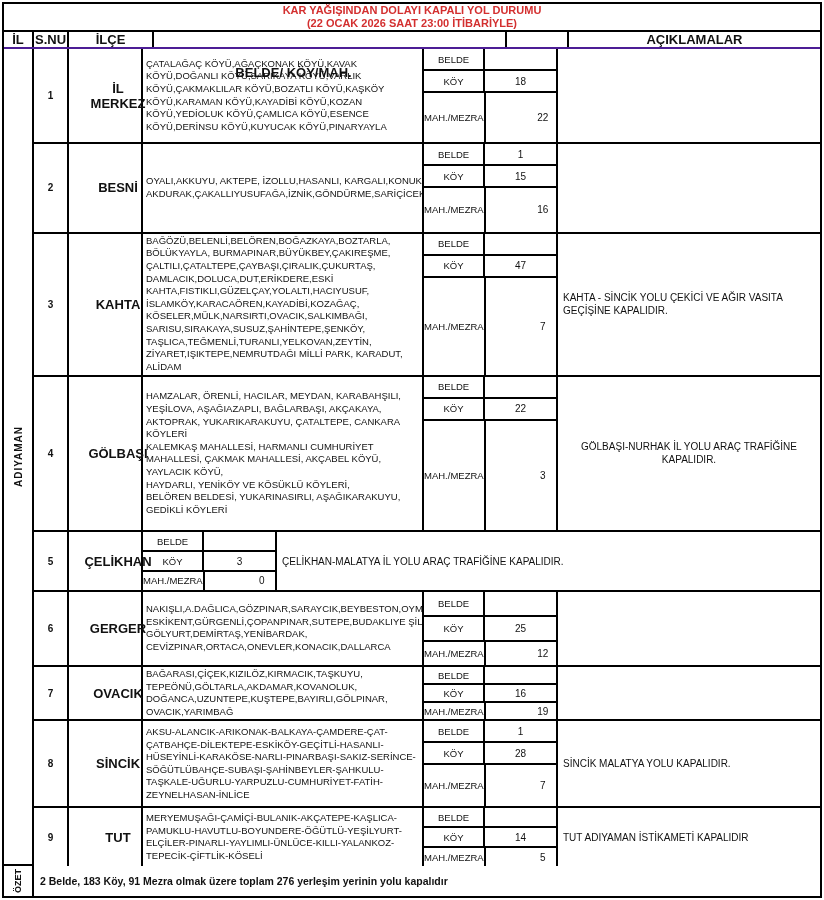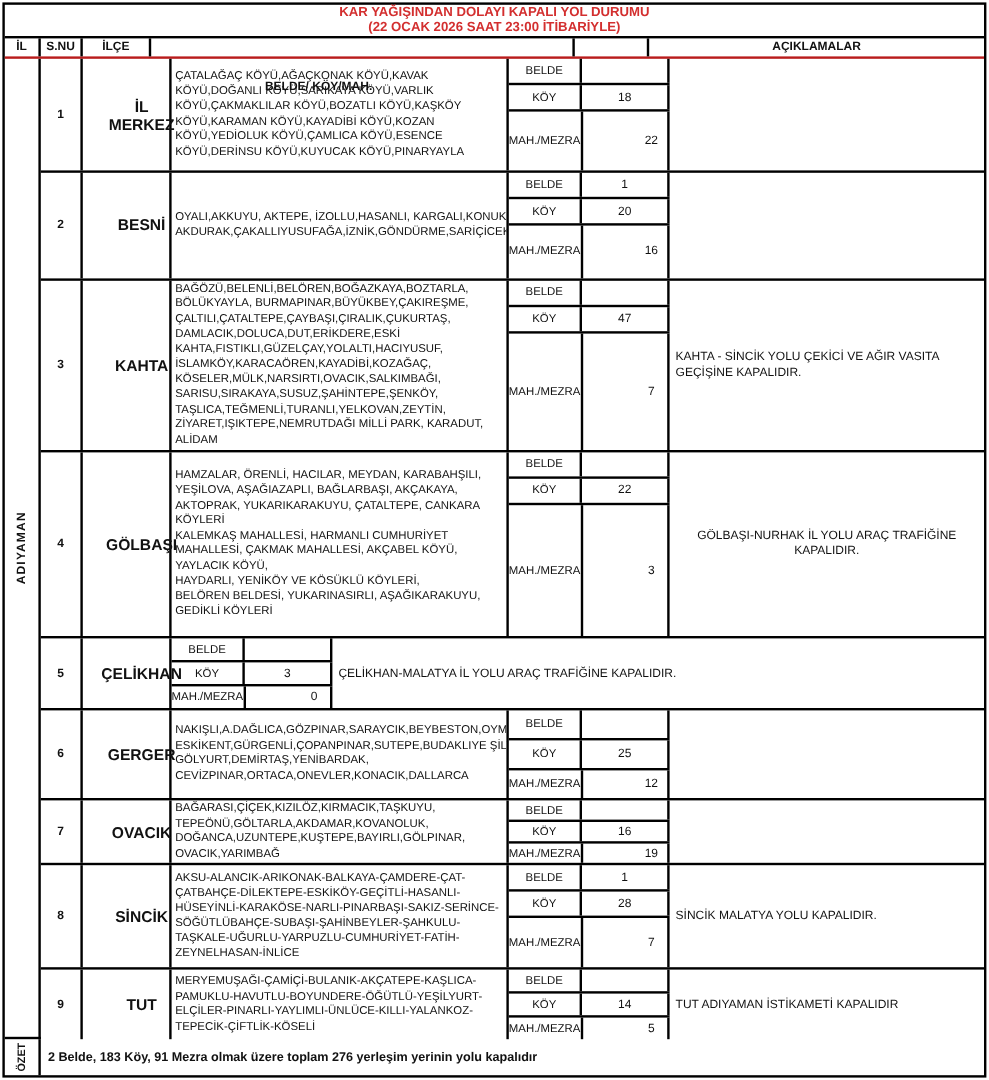--- a/index.html
+++ b/index.html
@@ -16,24 +16,24 @@
     background: #fff;
   }
   
   .title-box {
     height: 28px; border-bottom: 2px solid #000;
     display: flex; flex-direction: column; align-items: center; justify-content: center;
     text-align: center; font-weight: bold; font-size: 11px; line-height: 13px;
     color: #d32f2f;
   }
   
-  .hrow { height: 17px; display: flex; border-bottom: 2px solid #b91c1c; font-weight: bold; font-size: 10px; }
+  .hrow { height: 17px; display: flex; border-bottom: 2px solid #4c1d95; font-weight: bold; font-size: 13px; }
   .hcell { border-right: 2px solid #000; display: flex; align-items: center; justify-content: center; }
   .hcell:last-child { border-right: none; }
-  .w-il { width: 30px; } .w-snu { width: 35px; } .w-ilce { width: 57px; }
+  .w-il { width: 30px; } .w-snu { width: 35px; } .w-ilce { width: 85px; }
   .w-places { width: 281px; margin-top: 40px; } .w-slabel { width: 72px; } .w-scount { width: 62px; }
   .w-note { flex: 1; }
   
   .body { flex: 1; display: flex; min-height: 0; }
   .il-cell {
     width: 30px; border-right: 2px solid #000; border-bottom: 2px solid #000;
     display: flex; align-items: center; justify-content: center;
   }
   .vtext {
     writing-mode: vertical-rl; transform: rotate(180deg);
@@ -126,21 +126,21 @@
         <div class="cell snu">2</div>
         <div class="cell ilce">BESNİ</div>
         <div class="cell places">OYALI,AKKUYU, AKTEPE, İZOLLU,HASANLI, KARGALI,KONUKLU,YAZIBEYDİLLİ,SARIYAPRAK,YAYIKLI, YUKARISÖĞÜTLÜ-CAMUŞCU-ALIÇLI-AKDURAK,ÇAKALLIYUSUFAĞA,İZNİK,GÖNDÜRME,SARİÇİCEK,PINARBAŞI,TUTLUPINAR,KÖRTANLI,KIRAÇHAYMA,ÇORAK,ÇAKALLI,KARALAR,ÇAYIROBASI,ÇAKALLI,SUVARLI,HÜRRİYET,ADALET,CUMHURİYET</div>
         <div class="stats">
           <div class="srow fixed">
             <div class="slabel">BELDE</div>
             <div class="scount">1</div>
           </div>
           <div class="srow fixed">
             <div class="slabel">KÖY</div>
-            <div class="scount">20</div>
+            <div class="scount">15</div>
           </div>
           <div class="srow">
             <div class="slabel">MAH./MEZRA</div>
             <div class="scount">16</div>
           </div>
         </div>
       </div>
 
       <div class="drow r3 tall">
         <div class="cell snu">3</div>

